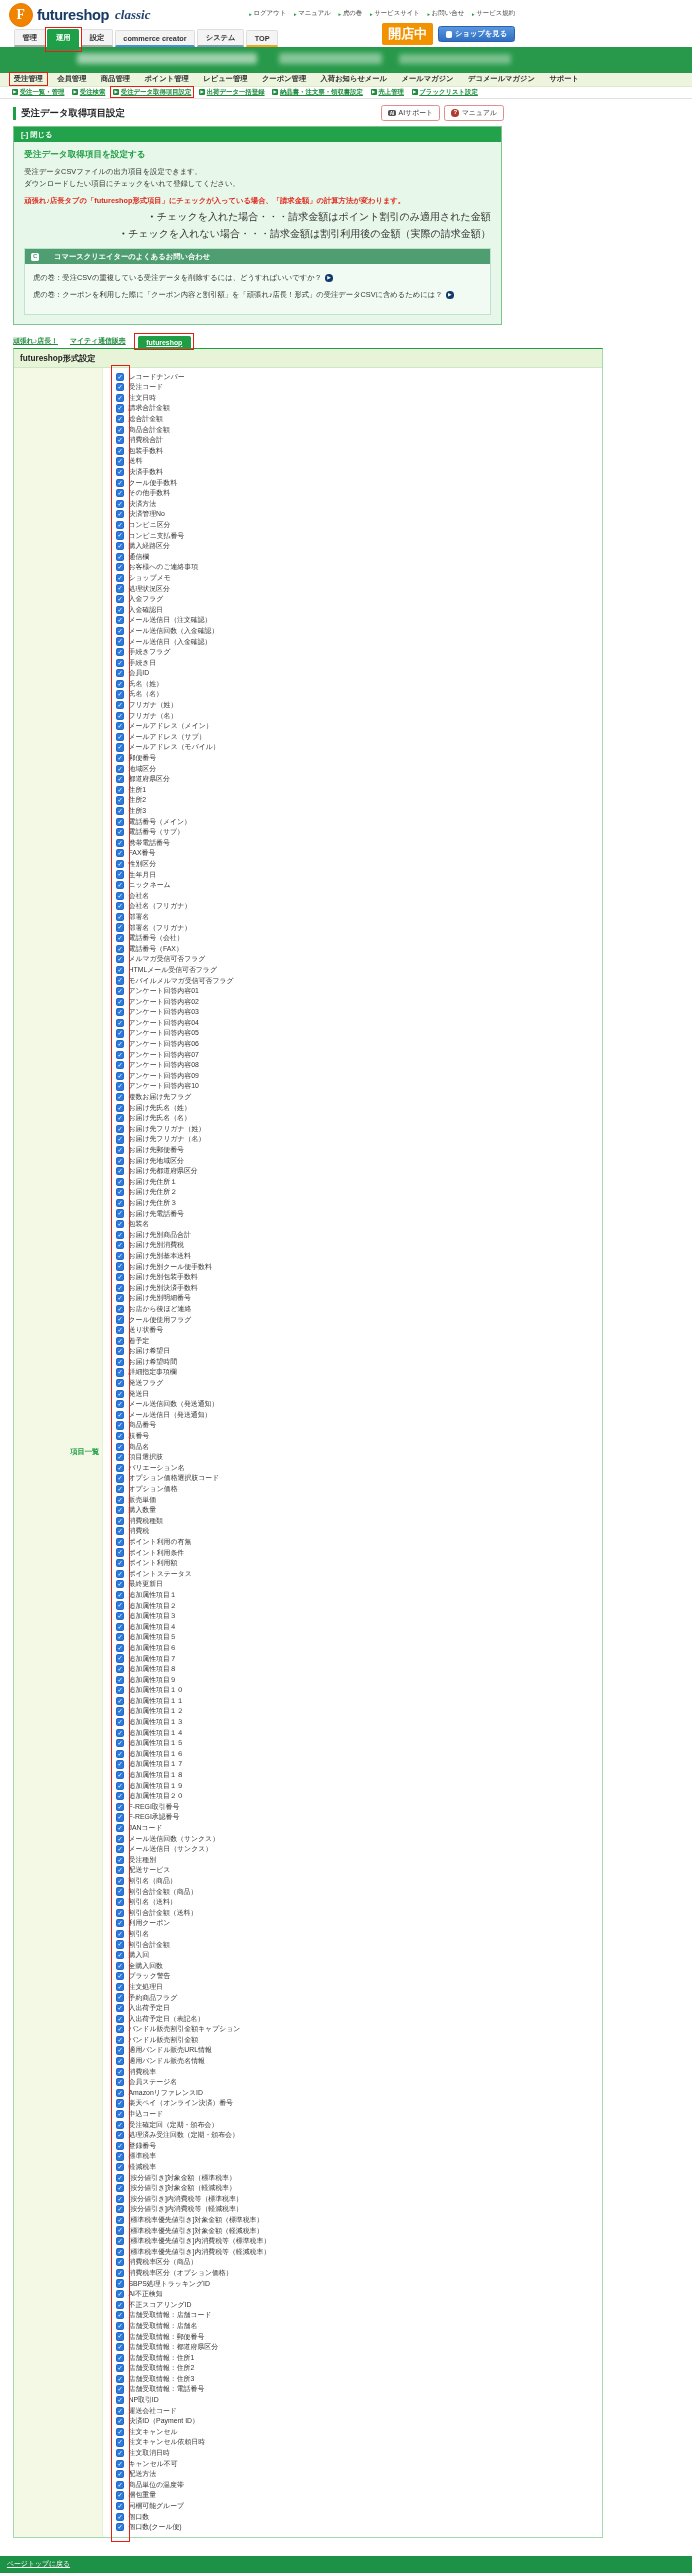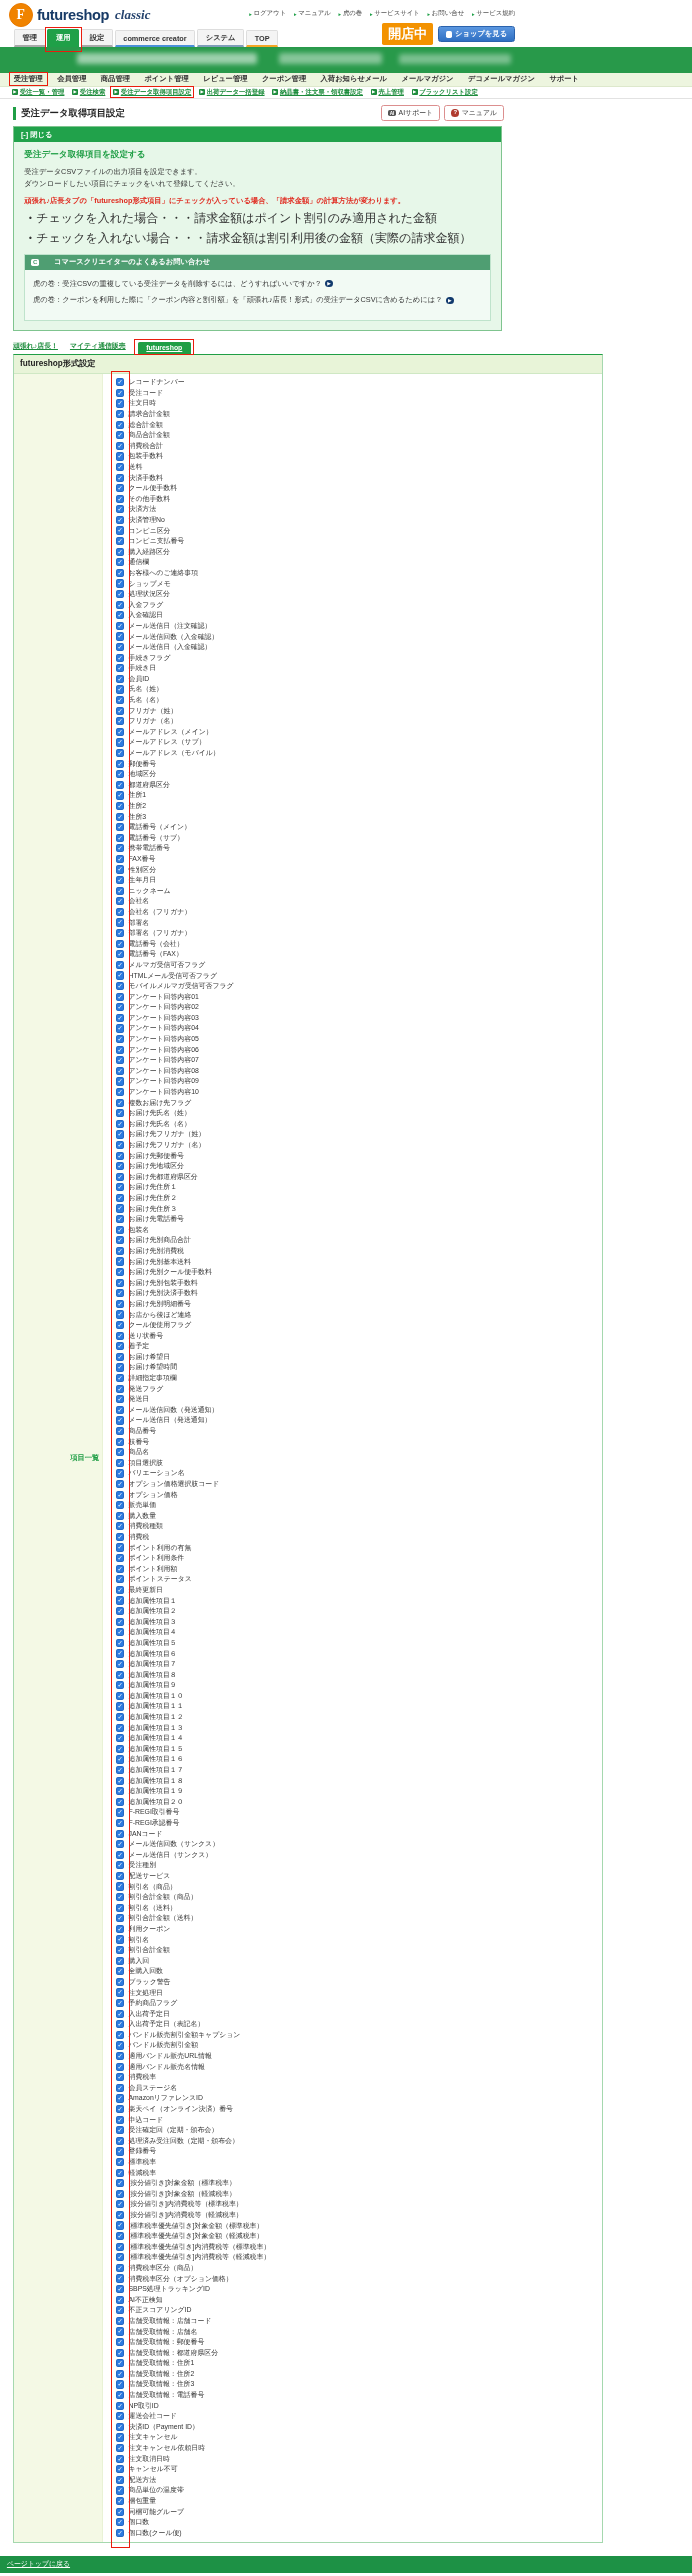--- a/index.html
+++ b/index.html
@@ -41,21 +41,21 @@
   .ai-ico{background:#555;color:#fff;font-size:4.7px;padding:0.9px 1.7px;border-radius:1.7px;font-weight:bold;}
   .q-ico{width:7.7px;height:7.7px;border-radius:50%;background:#b03a2e;color:#fff;font-size:6px;line-height:7.7px;text-align:center;font-weight:bold;}
 
   .panel{width:489px;margin-left:13px;border:0.9px solid #7fc48f;background:#e7f7e9;box-sizing:border-box;}
   .panel-head{background:#21a24b;color:#fff;font-size:7.3px;font-weight:bold;padding:2.6px 6.9px;cursor:pointer;}
   .panel-head .u{}
   .panel-body{padding:6.9px 10.3px 8.6px;}
   .panel-heading{color:#1f9e45;font-size:8.6px;font-weight:bold;margin-bottom:5.2px;}
   .desc-line{font-size:7.3px;color:#333;line-height:1.6;}
   .warning{color:#e02b20;font-size:7.3px;font-weight:bold;margin-top:6px;line-height:1.5;}
-  .bullet{font-size:12px;color:#333;margin-top:3.4px;line-height:1.4;}
+  .bullet{font-size:10px;color:#333;margin-top:3.4px;line-height:1.4;text-align:right;}
   .bullet::before{content:"・";font-weight:bold;}
   .faq-box{margin-top:6.9px;border:0.9px solid #bfe3cc;background:#f2faf4;}
   .faq-head{background:#4f9e72;color:#fff;font-size:7.3px;font-weight:bold;padding:2.6px 6px;display:flex;gap:15px;align-items:center;}
   .faq-badge{background:#fff;color:#4f9e72;font-size:6px;font-weight:bold;width:7.7px;height:7.7px;line-height:7.7px;text-align:center;border-radius:1.7px;}
   .faq-body{padding:6px 7.7px 7.7px;}
   .faq-link{font-size:7.3px;color:#333;margin:2.6px 0 6.9px;display:flex;align-items:center;gap:3.4px;cursor:pointer;}
   .faq-arrow{flex:0 0 auto;width:7.7px;height:7.7px;background:#123a6d;color:#fff;border-radius:50%;font-size:4.7px;line-height:7.7px;text-align:center;}
 
   .format-tabs{margin:8.6px 0 0 13px;display:flex;align-items:flex-end;gap:12px;height:14.6px;}
   .fmt-link{font-size:6.9px;font-weight:bold;color:#1d8c3c;text-decoration:underline;padding-bottom:2.6px;cursor:pointer;white-space:nowrap;}

